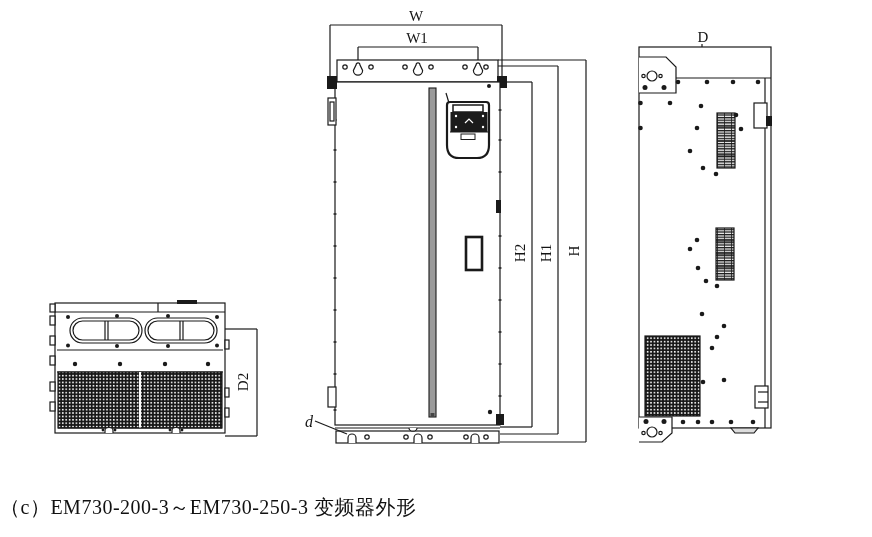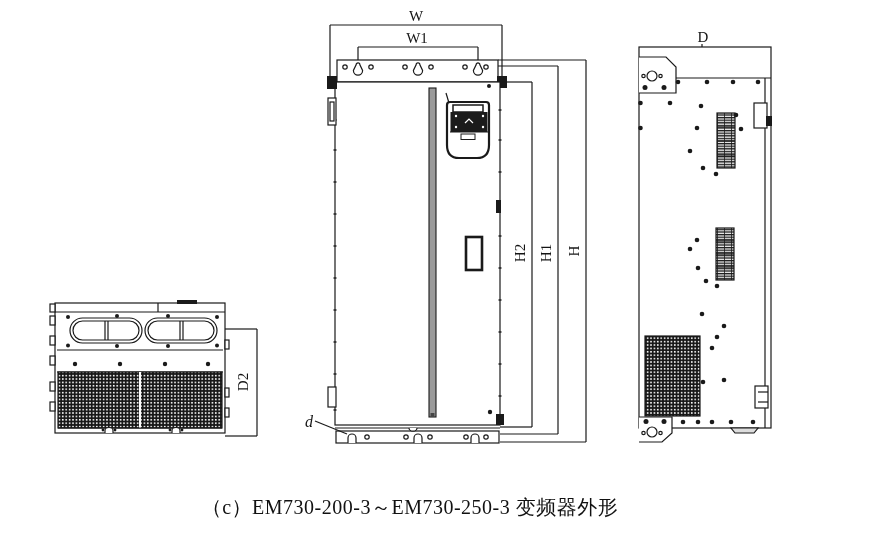--- a/index.html
+++ b/index.html
@@ -1,19 +1,19 @@
 <!DOCTYPE html>
 <html><head>
 <meta charset="utf-8">
 <style>
   html,body{margin:0;padding:0;background:#ffffff;}
   .page{position:relative;width:872px;height:537px;background:#ffffff;overflow:hidden;
         font-family:"Liberation Serif",serif;}
   .drawing{position:absolute;top:0;left:0;}
-  .caption{position:absolute;top:494px;left:0;width:820px;text-align:center;
+  .caption{position:absolute;top:494px;left:0;width:820px;
            font-size:20px;color:#111;letter-spacing:0.5px;}
   svg text{font-family:"Liberation Serif",serif;fill:#141414;}
   .dimtxt{font-size:15px;}
   .holetxt{font-size:16px;font-style:italic;}
 </style>
 </head>
 <body>
 
 <div class="page">
 

